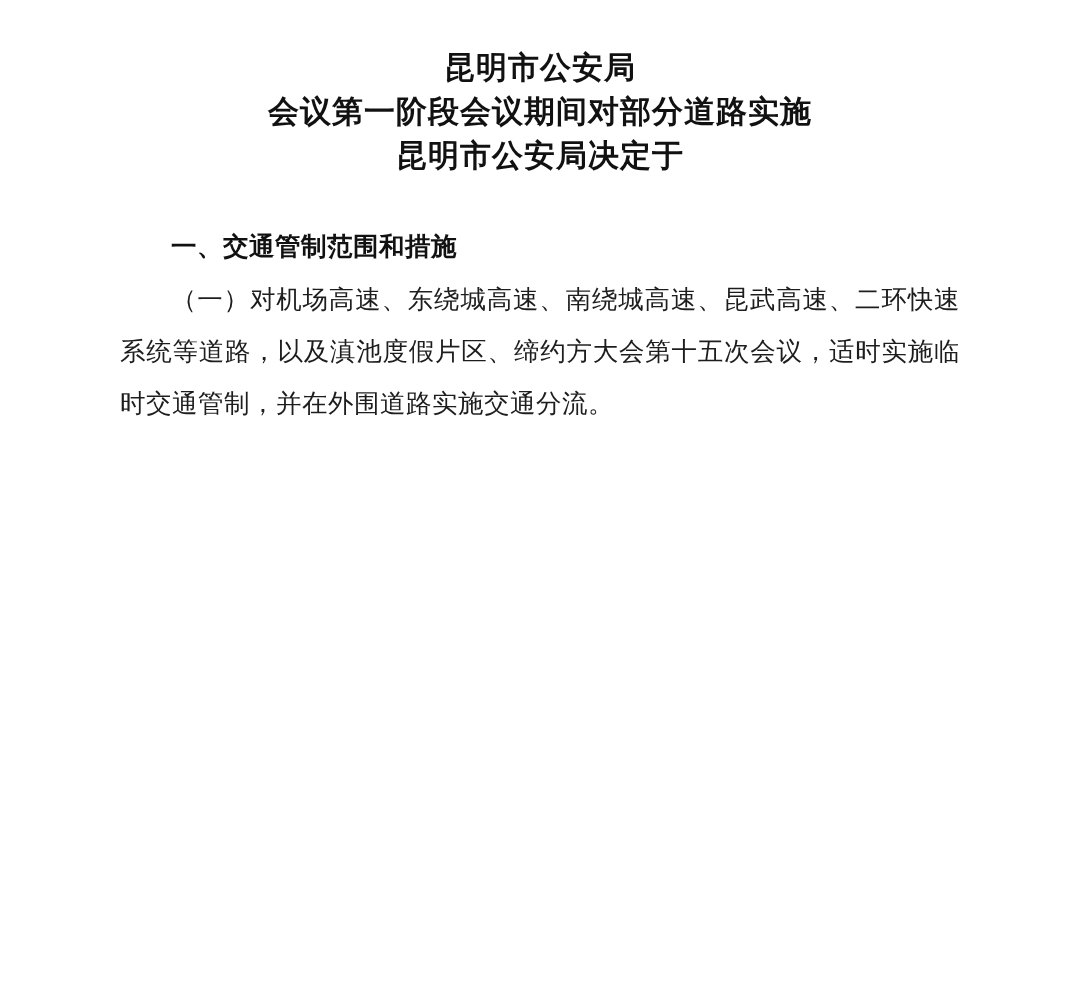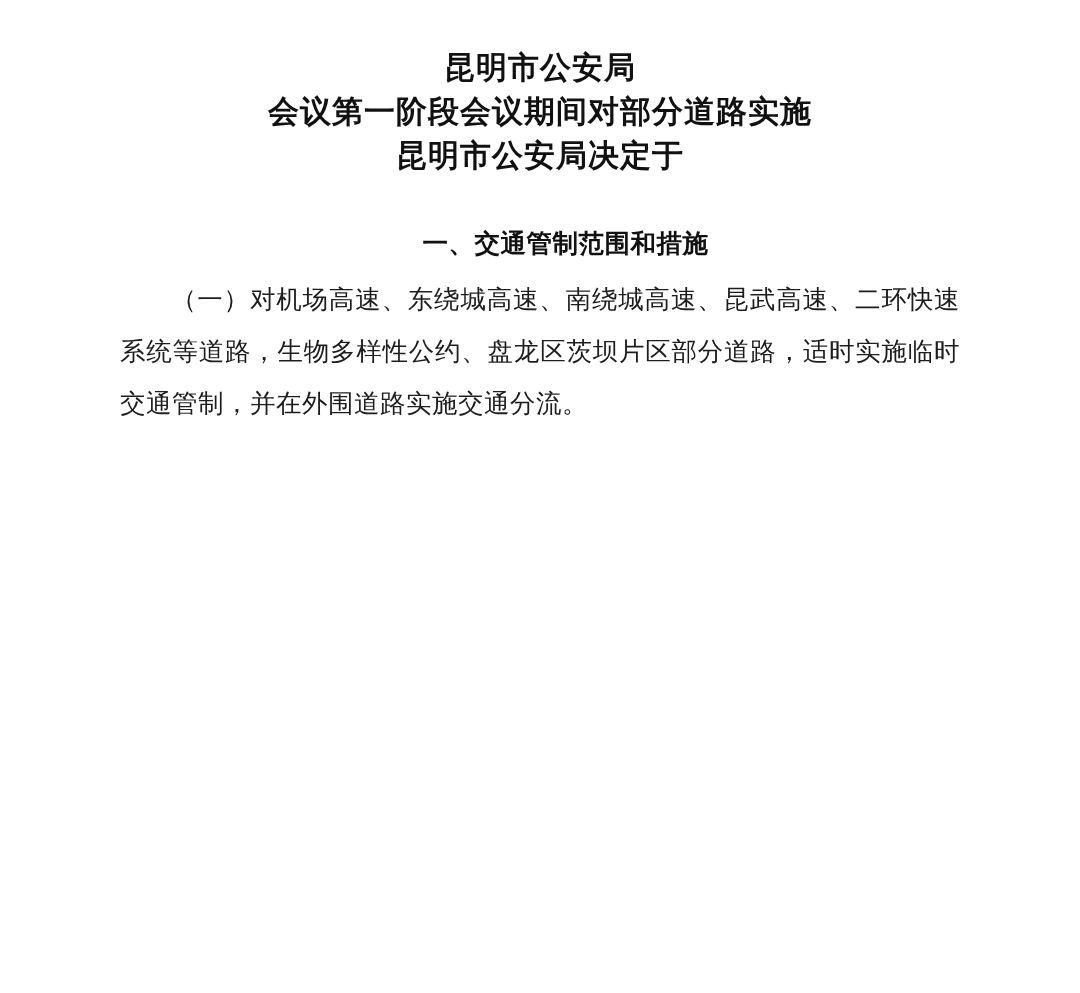--- a/index.html
+++ b/index.html
@@ -45,39 +45,38 @@
     font-size: 25.5px;
     line-height: 52px;
     text-align: justify;
     text-justify: inter-ideograph;
     text-indent: 2em;
     color: #1d1d1d;
     letter-spacing: 0.5px;
   }
   p.heading {
     margin: 10px 0 2px 0;
-    font-family: Liberation Mono, monospace;
+    font-family: Liberation Sans, sans-serif;
     font-weight: bold;
     font-size: 25.5px;
     line-height: 52px;
     text-indent: 2em;
     color: #111111;
     letter-spacing: 0.5px;
-    text-align: center;
   }
 </style>
 </head>
 <body>
 
 <div class="page">
 
   <div class="doc-title">
     <span class="line">昆明市公安局</span>
     <span class="line">会议第一阶段会议期间对部分道路实施</span>
     <span class="line">昆明市公安局决定于</span>
   </div>
 
   <div class="body-block">
     <p class="heading">一、交通管制范围和措施</p>
-    <p class="para">（一）对机场高速、东绕城高速、南绕城高速、昆武高速、二环快速系统等道路，生物多样性公约、盘龙区茨坝片区部分道路，适时实施临时交通管制，并在外围道路实施交通分流。</p>
+    <p class="para">（一）对机场高速、东绕城高速、南绕城高速、昆武高速、二环快速系统等道路，以及滇池度假片区、缔约方大会第十五次会议，适时实施临时交通管制，并在外围道路实施交通分流。</p>
   </div>
 
 </div>
 
 </body></html>

